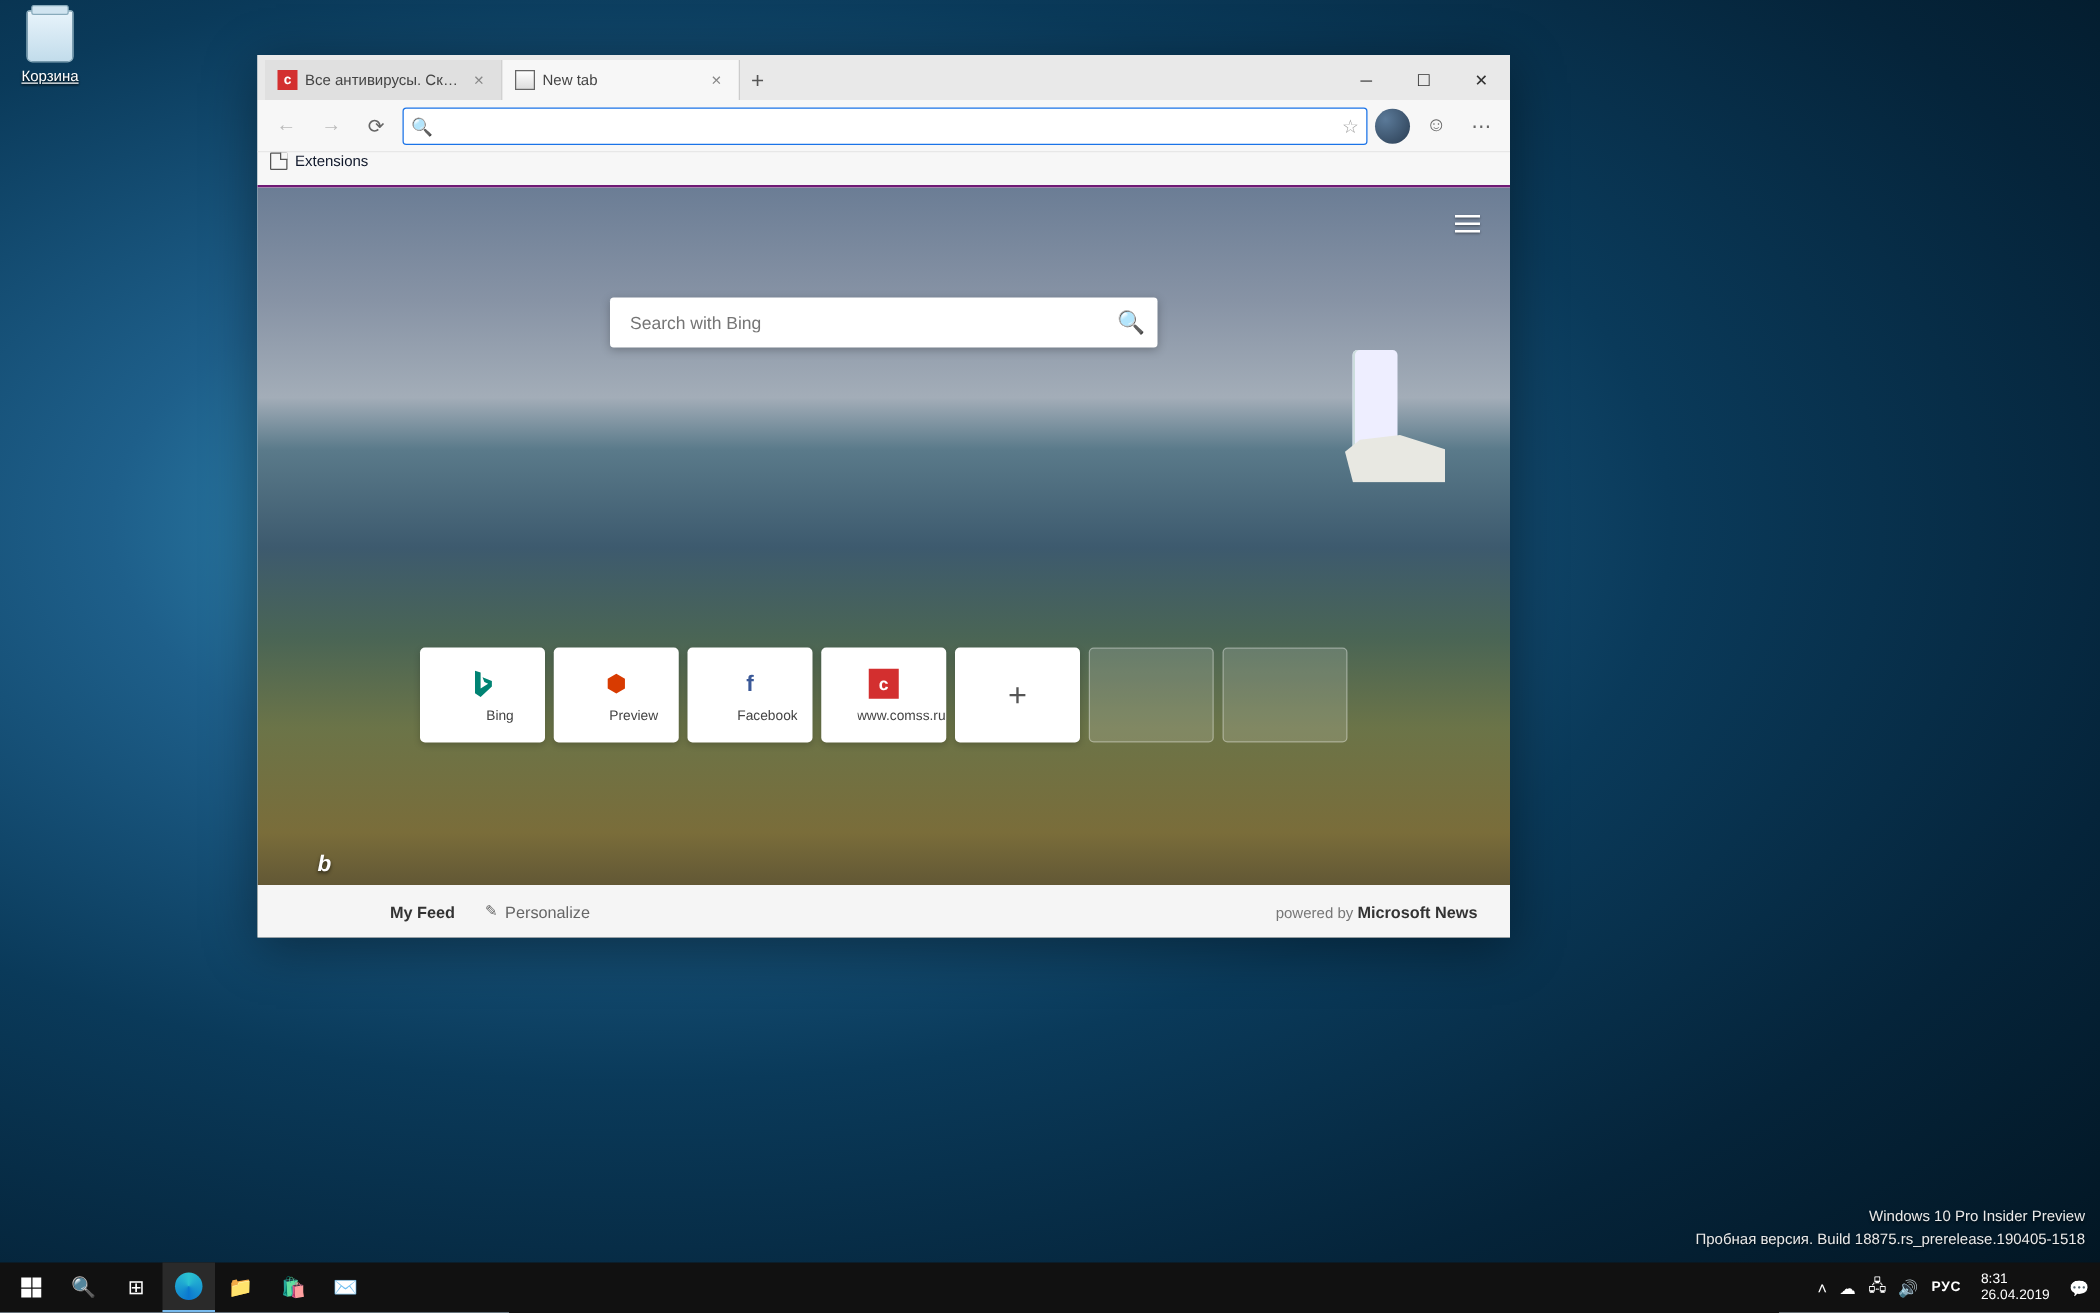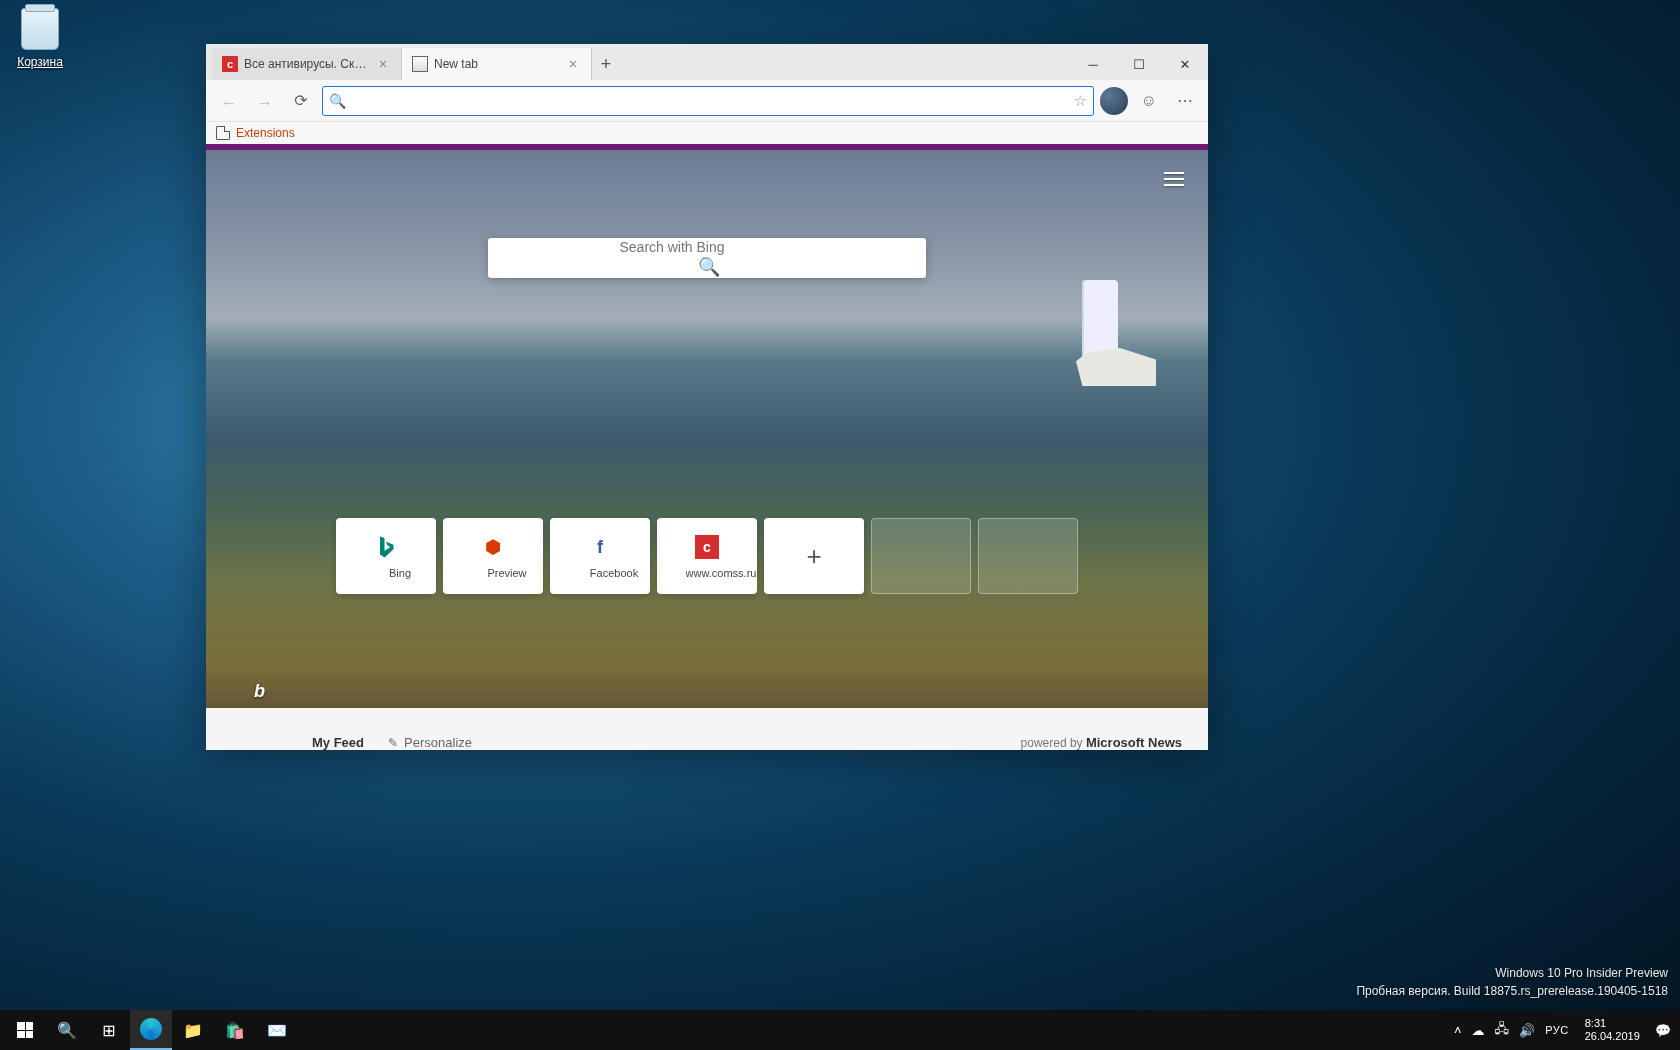--- a/index.html
+++ b/index.html
@@ -35,21 +35,21 @@
 .win-controls div { width:46px; height:32px; display:flex; align-items:center; justify-content:center; font-size:13px; cursor:pointer; color:#333; }
 
 .toolbar { height:42px; background:#f7f7f7; display:flex; align-items:center; padding:0 8px; gap:6px; border-bottom:1px solid #e2e2e2; }
 .tool-btn { width:30px; height:30px; display:flex; align-items:center; justify-content:center; color:#666; border-radius:3px; cursor:pointer; font-size:16px; }
 .tool-btn.disabled { color:#bbb; cursor:default; }
 .addressbar { flex:1; height:30px; border:1px solid #1a73e8; border-radius:3px; display:flex; align-items:center; padding:0 6px; background:#fff; }
 .addressbar .search-ico { color:#777; font-size:14px; margin-right:6px; }
 .addressbar input { flex:1; border:none; outline:none; font-size:13px; }
 .addressbar .star { color:#999; font-size:15px; cursor:pointer; }
 .profile-btn { width:28px; height:28px; border-radius:50%; background:radial-gradient(circle at 30% 30%,#5b7a99,#2a3d52); cursor:pointer; }
-.favorites-bar { height:28px; background:#f7f7f7; display:flex; align-items:center; padding:0 10px; gap:6px; font-size:12px; color:#c2410c; border-bottom:6px solid #701a75; }
+.favorites-bar { height:28px; background:#f7f7f7; display:flex; padding:0 10px; gap:6px; font-size:12px; color:#0f172a; border-bottom:2px solid #701a75; }
 .favorites-bar .doc-ico { width:14px; height:14px; border:1.5px solid #555; border-radius:1px; position:relative; }
 .favorites-bar .doc-ico::after{content:"";position:absolute;top:-1px;right:-1px;width:5px;height:5px;background:#f7f7f7;border-left:1.5px solid #555;border-bottom:1.5px solid #555;}
 
 .content { flex:1; position:relative; overflow:hidden; }
 .hero {
   position:absolute; inset:0;
   background:
    linear-gradient(to bottom, #6b7d95 0%, #8793a5 15%, #a3adb8 28%, #5a7a8a 35%, #3d5a6e 48%, #4a6555 60%, #6b7448 72%, #7a6d3a 86%, #4a4230 100%);
 }
 .hero::before{ 
@@ -58,46 +58,45 @@
 .hero::after{
   content:""; position:absolute; right:52px; top:198px; width:80px; height:38px; background:#e8e8e2; clip-path:polygon(8% 100%,0 35%,15% 10%,55% 0,100% 30%,100% 100%);
 }
 .hero-menu { position:absolute; top:18px; right:24px; cursor:pointer; }
 .hero-menu div { width:20px; height:2px; background:#fff; margin:4px 0; box-shadow:0 1px 2px rgba(0,0,0,.4); }
 .bing-search {
   position:absolute; top:88px; left:50%; transform:translateX(-50%);
   width:438px; height:40px; background:#fff; border-radius:3px;
   display:flex; align-items:center; padding:0 10px 0 16px;
   box-shadow:0 2px 8px rgba(0,0,0,.25);
-  flex-direction:column;
 }
 .bing-search input { flex:1; border:none; outline:none; font-size:14px; color:#333; }
 .bing-search .mag { color:#3a8fd6; font-size:18px; cursor:pointer; }
 .tiles { position:absolute; top:368px; left:50%; transform:translateX(-50%); display:flex; gap:7px; }
 .tile { width:100px; height:76px; background:#fff; border-radius:4px; display:flex; flex-direction:column; align-items:center; justify-content:center; gap:6px; cursor:pointer; box-shadow:0 2px 6px rgba(0,0,0,.2); }
 .tile.ghost { background:rgba(255,255,255,.15); border:1px solid rgba(255,255,255,.35); box-shadow:none; }
 .tile.add { font-size:26px; color:#555; }
 .tile .tile-ico { width:28px; height:28px; display:flex; align-items:center; justify-content:center; font-size:18px; }
 .tile .tile-label { font-size:11px; color:#444; max-width:90px; white-space:nowrap; overflow:hidden; text-overflow:ellipsis;margin-left:28px; }
 .bing-logo { position:absolute; left:48px; bottom:48px; color:#fff; font-size:18px; font-style:italic; font-weight:bold; text-shadow:0 1px 3px rgba(0,0,0,.6); }
-.bottom-bar { position:absolute; bottom:0; left:0; right:0; height:42px; background:#f5f5f5; display:flex; align-items:flex-end; padding:0 26px; font-size:13px; }
+.bottom-bar { position:absolute; bottom:0; left:0; right:0; height:42px; background:#f5f5f5; display:flex; align-items:center; padding:0 26px; font-size:13px; }
 .bottom-bar .feed { font-weight:600; color:#333; margin-left:80px; margin-right:24px; cursor:pointer;}
 .bottom-bar .personalize { color:#666; display:flex; align-items:center; gap:6px; cursor:pointer;}
 .bottom-bar .pen { font-size:12px; }
 .bottom-bar .powered { margin-left:auto; color:#777; font-size:12px; }
 .bottom-bar .powered b { color:#333; font-size:13px; font-weight:700; }
 
 .watermark { position:absolute; right:12px; bottom:50px; text-align:right; color:#eaeaea; font-size:12px; line-height:1.5; text-shadow:0 1px 2px rgba(0,0,0,.6); }
 .taskbar { position:absolute; left:0; right:0; bottom:0; height:40px; background:#111; display:flex; align-items:center; padding:0 4px; }
 .tb-btn { width:42px; height:40px; display:flex; align-items:center; justify-content:center; color:#fff; cursor:pointer; font-size:16px; }
 .tb-btn.active { background:#2a2a2a; border-bottom:2px solid #76b9ed; }
 .tb-spacer { flex:1; }
 .tray { display:flex; align-items:center; gap:10px; color:#fff; font-size:11px; padding-right:4px; }
 .tray .clock { line-height:1.2; padding:0 6px; cursor:pointer;}
-.tray .lang { font-size:11px; letter-spacing:.5px; cursor:pointer;}
+.tray .lang { font-size:11px; letter-spacing:.5px; cursor:pointer;font-weight:bold;}
 .tray-ico { cursor:pointer; font-size:13px; }
 
 .ico-bing{background:#fff;} .ico-bing svg{fill:#008373;}
 .ico-ms{display:grid;grid-template:1fr 1fr/1fr 1fr;gap:2px;width:20px;height:20px;}
 .ico-ms span:nth-child(1){background:#f25022;} .ico-ms span:nth-child(2){background:#7fba00;}
 .ico-ms span:nth-child(3){background:#00a4ef;} .ico-ms span:nth-child(4){background:#ffb900;}
 .ico-office{color:#d83b01;font-weight:bold;font-size:22px;}
 .ico-fb{color:#3b5998;font-weight:bold;font-size:24px;}
 .ico-comss{width:24px;height:24px;background:#d32f2f;color:#fff;display:flex;align-items:center;justify-content:center;font-size:14px;font-weight:bold;}
 .fav-comss{width:16px;height:16px;background:#d32f2f;color:#fff;display:flex;align-items:center;justify-content:center;font-size:9px;font-weight:bold;}

